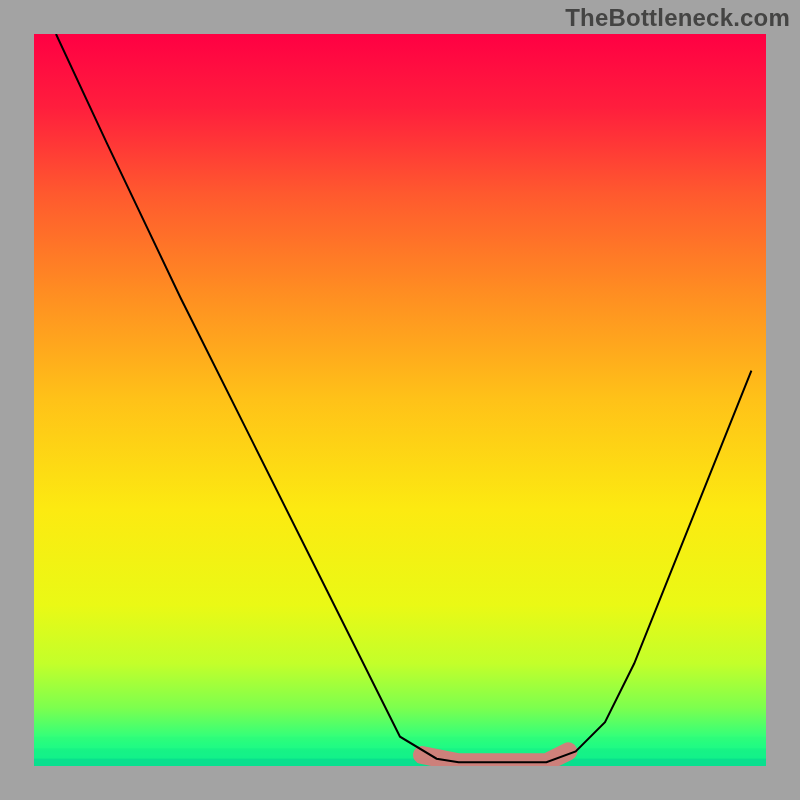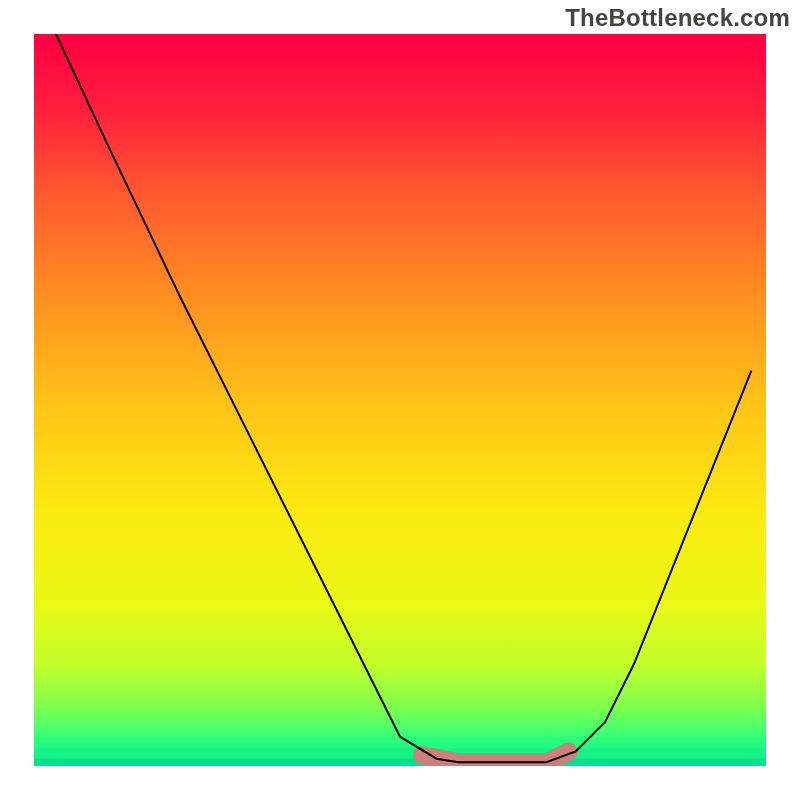--- a/index.html
+++ b/index.html
@@ -8,21 +8,21 @@
     width: 800px;
     height: 800px;
     background: #000;
     font-family: Arial, Helvetica, sans-serif;
     overflow: hidden;
   }
   .frame {
     position: relative;
     width: 800px;
     height: 800px;
-    background: #ffffff;
+    background: #a3a3a3;
   }
   .watermark {
     position: absolute;
     top: 4px;
     right: 10px;
     color: #444443;
     font-size: 24px;
     font-weight: 600;
     letter-spacing: 0.2px;
     z-index: 50;

